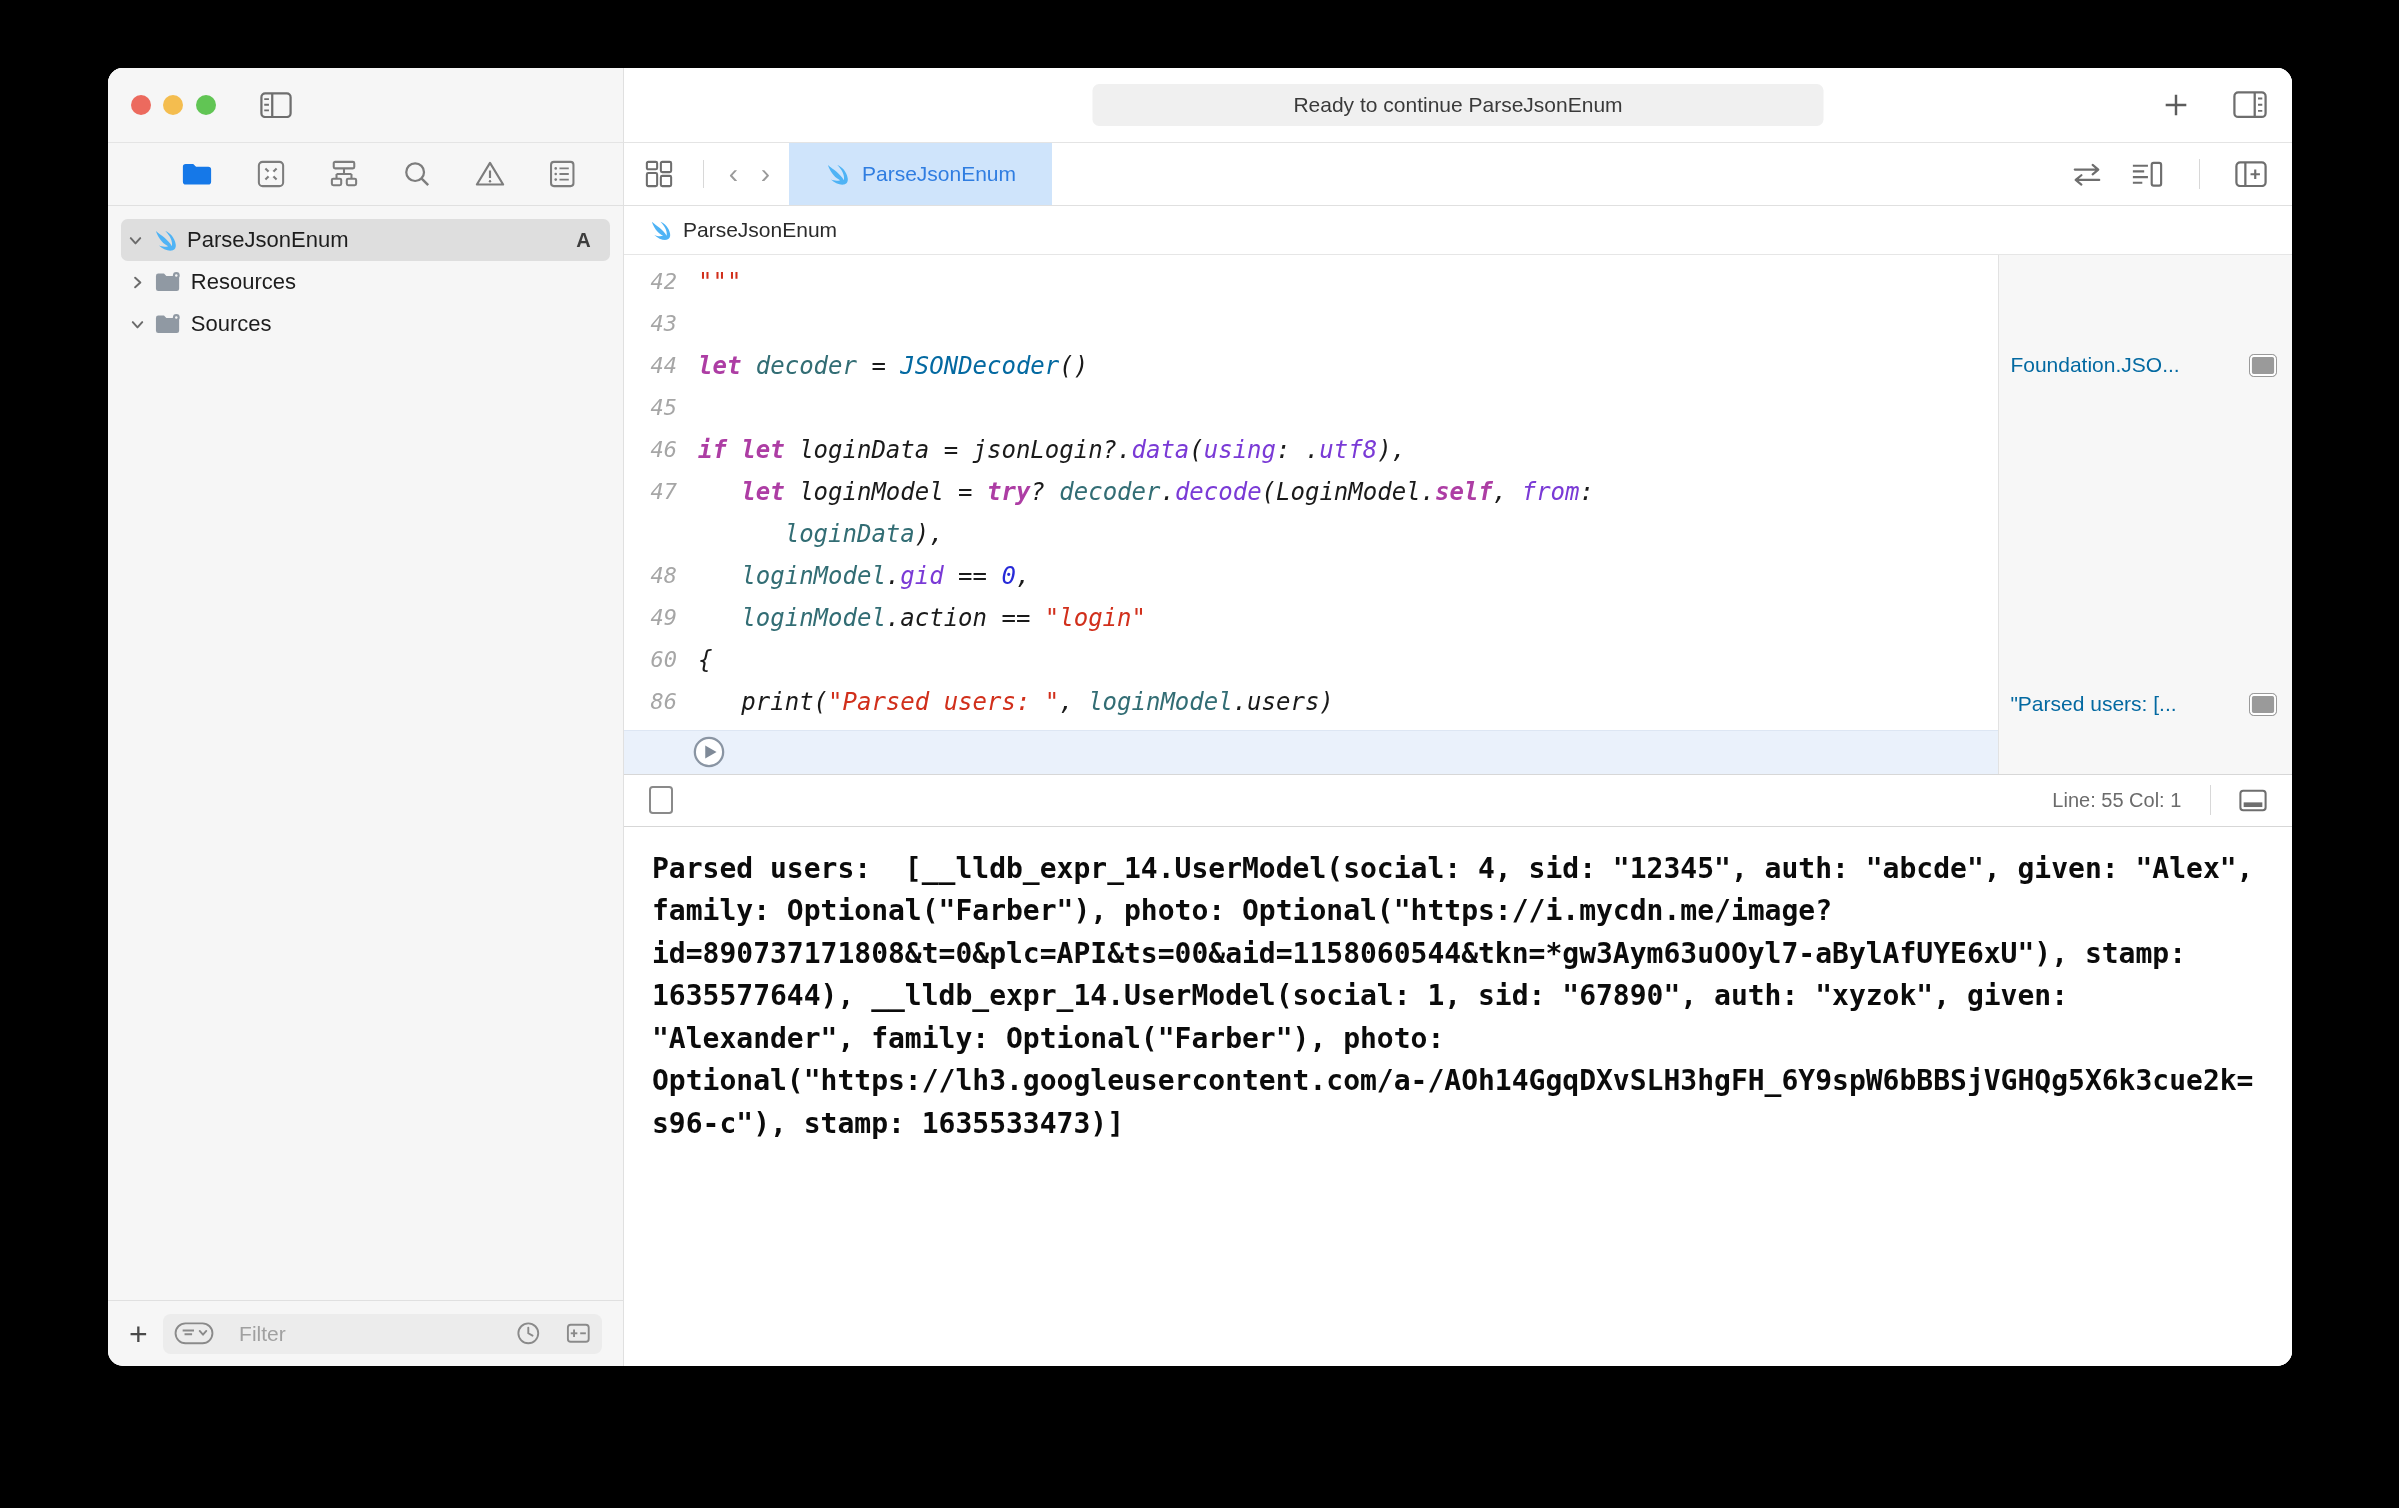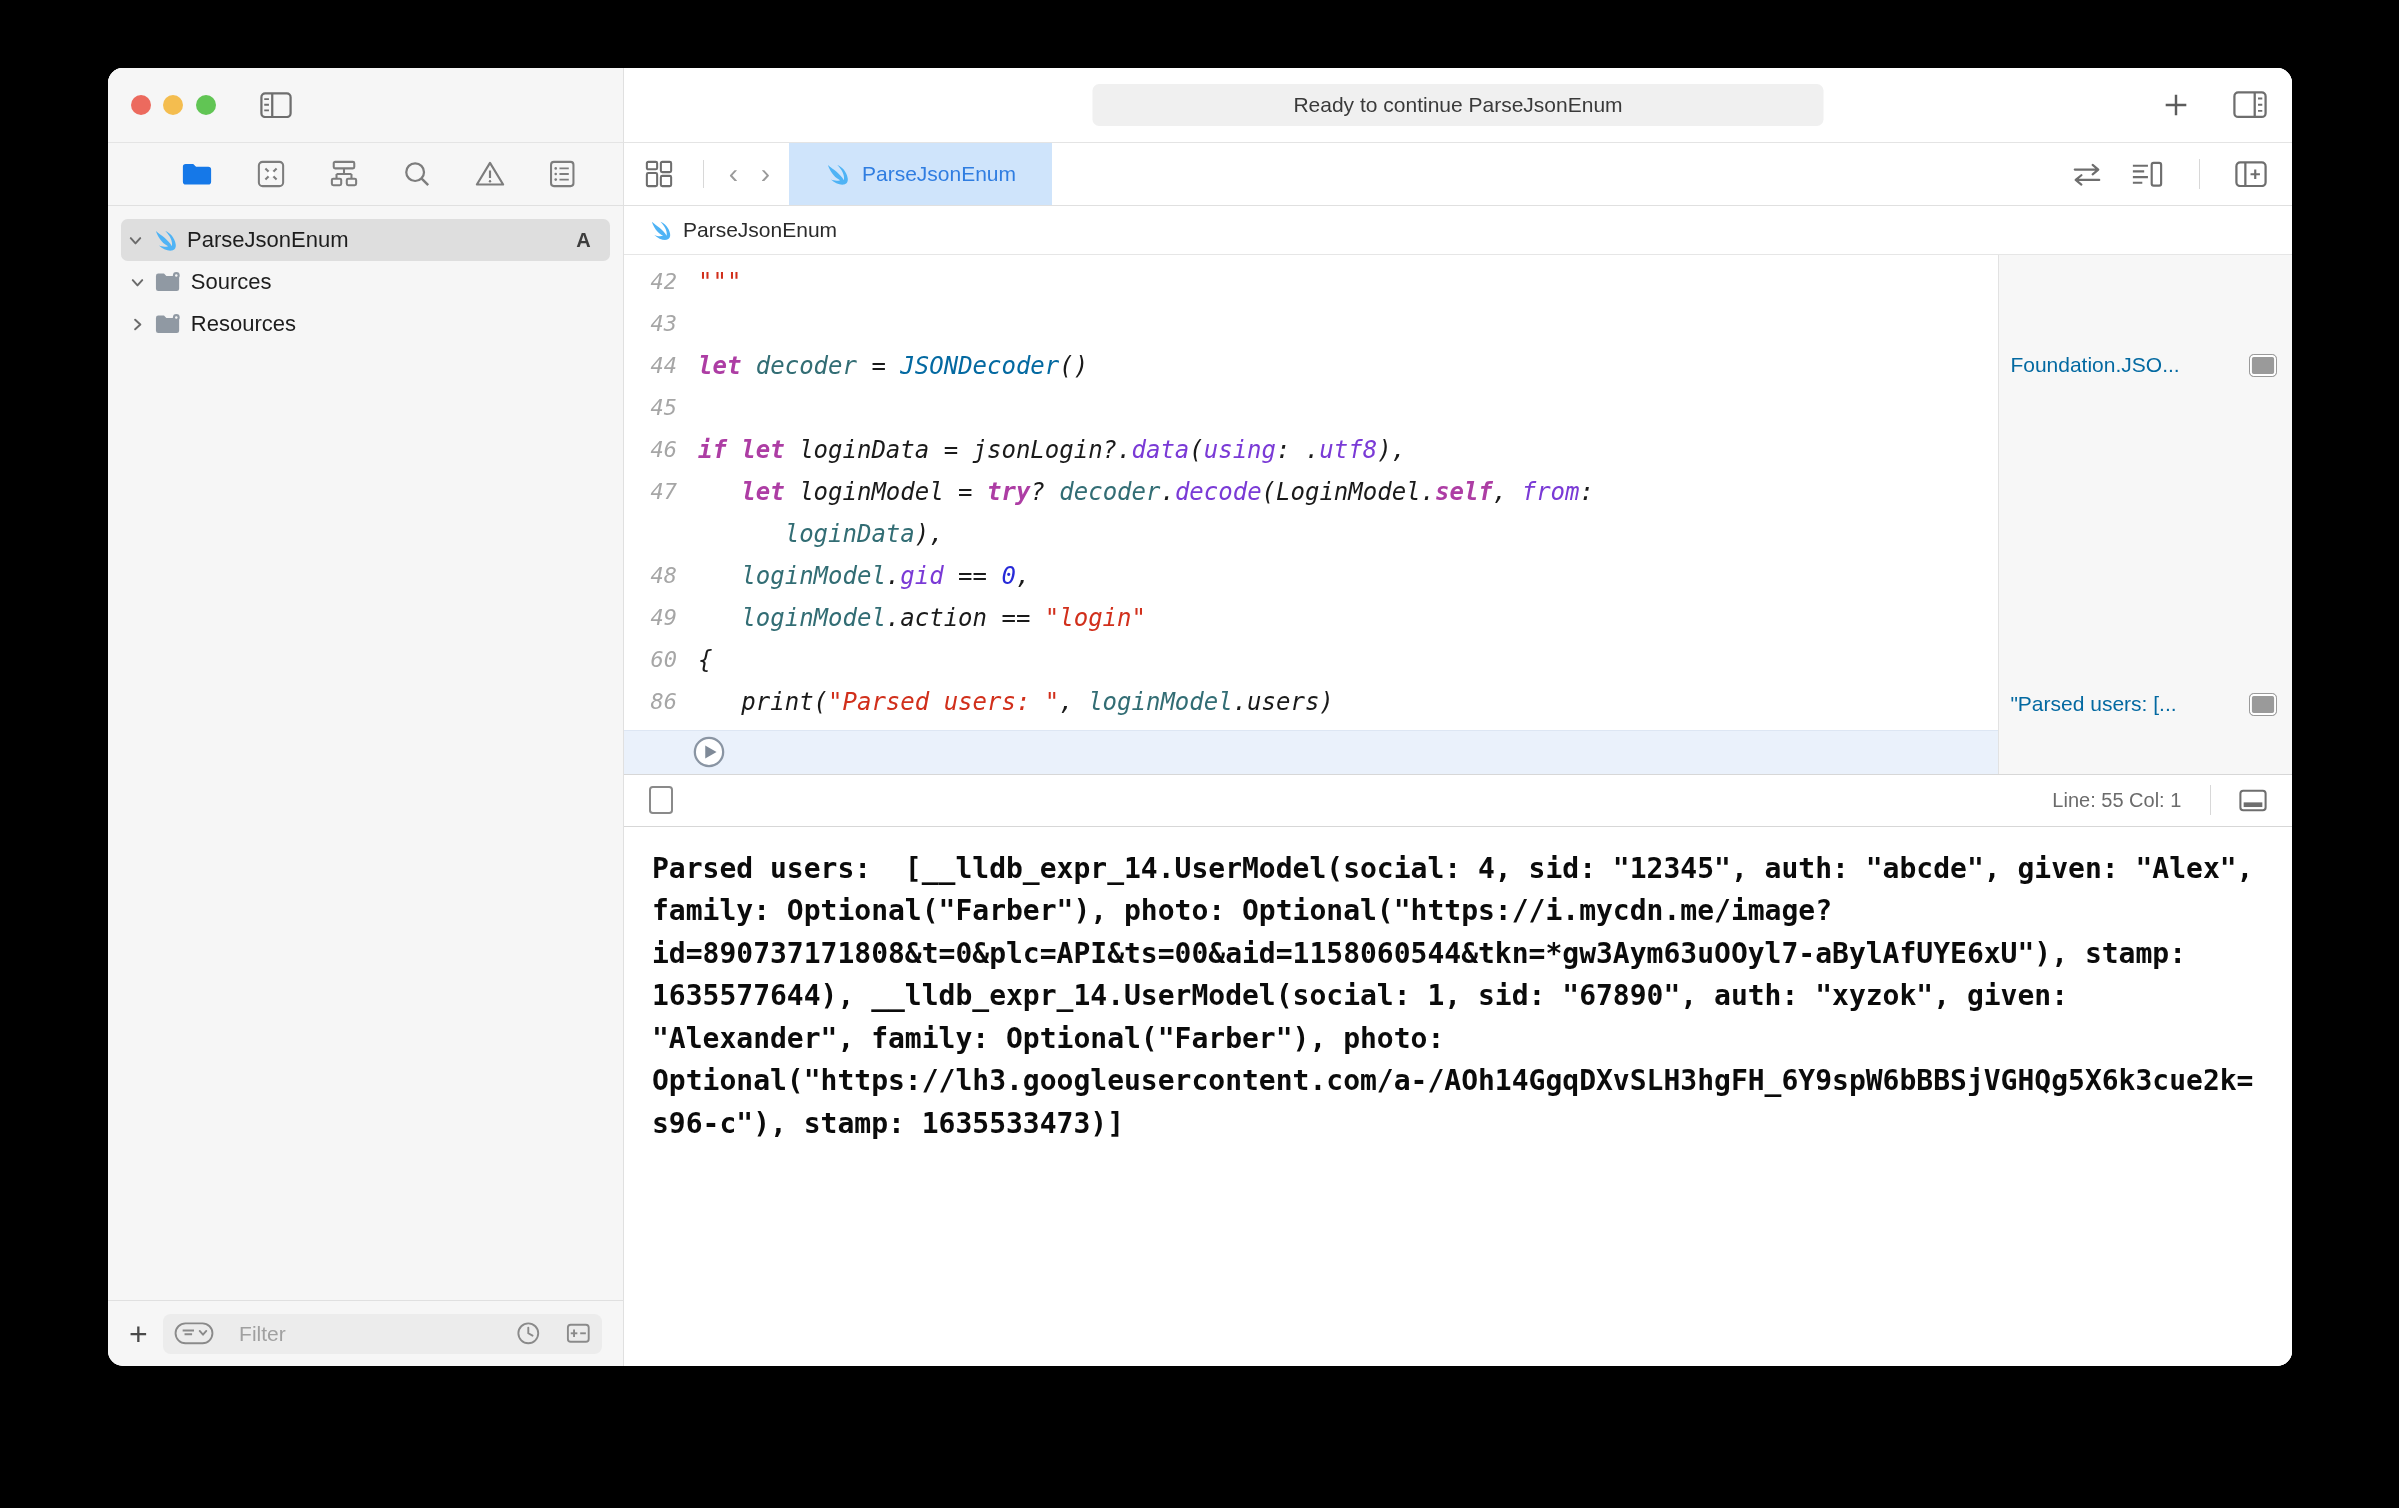--- a/index.html
+++ b/index.html
@@ -479,47 +479,47 @@
               <path d="M3 2 C9 7 16 11 20 18 C21 13 18 7 13 2 C18 4 23 9 24 16 C24.6 19.5 23 22 20 22.6 C16 23.4 10 21 6 17 C9 18.6 13 19 16 18 C11.6 16 6.6 11.6 3 2 Z" fill="#4fb3f5"></path>
             </svg>
           </span>
           <span class="nm">ParseJsonEnum</span>
           <span class="badge-a">A</span>
         </div>
 
         <div class="nav-row indent-1">
           <span class="disc">
             <svg width="17" height="17" viewBox="0 0 18 18">
-                <path d="M4 6.5 L9 12 L14 6.5" fill="none" stroke="#6b6b6b" stroke-width="2.1" stroke-linecap="round" stroke-linejoin="round"></path>
+                <path d="M6.5 4 L12 9 L6.5 14" fill="none" stroke="#6b6b6b" stroke-width="2.1" stroke-linecap="round" stroke-linejoin="round"></path>
               </svg>
           </span>
           <span style="display:flex;align-items:center;margin-left:3.8px;">
             <svg width="26.5" height="23" viewBox="0 0 28 24">
               <path d="M1 5 a2.5 2.5 0 0 1 2.5-2.5 h6 l2.5 2.5 h11 a2.5 2.5 0 0 1 2.5 2.5 v11 a2.5 2.5 0 0 1-2.5 2.5 h-19.5 a2.5 2.5 0 0 1-2.5-2.5 z" fill="#9099a3"></path>
               <circle cx="22.5" cy="4.5" r="3.6" fill="#9099a3"></circle>
               <circle cx="22.5" cy="4.5" r="1.3" fill="#f6f6f6"></circle>
             </svg>
           </span>
-          <span class="nm">Sources</span>
+          <span class="nm">Resources</span>
         </div>
 
         <div class="nav-row indent-1">
           <span class="disc">
             <svg width="17" height="17" viewBox="0 0 18 18">
-                <path d="M6.5 4 L12 9 L6.5 14" fill="none" stroke="#6b6b6b" stroke-width="2.1" stroke-linecap="round" stroke-linejoin="round"></path>
+                <path d="M4 6.5 L9 12 L14 6.5" fill="none" stroke="#6b6b6b" stroke-width="2.1" stroke-linecap="round" stroke-linejoin="round"></path>
               </svg>
           </span>
           <span style="display:flex;align-items:center;margin-left:3.8px;">
             <svg width="26.5" height="23" viewBox="0 0 28 24">
               <path d="M1 5 a2.5 2.5 0 0 1 2.5-2.5 h6 l2.5 2.5 h11 a2.5 2.5 0 0 1 2.5 2.5 v11 a2.5 2.5 0 0 1-2.5 2.5 h-19.5 a2.5 2.5 0 0 1-2.5-2.5 z" fill="#9099a3"></path>
               <circle cx="22.5" cy="4.5" r="3.6" fill="#9099a3"></circle>
               <circle cx="22.5" cy="4.5" r="1.3" fill="#f6f6f6"></circle>
             </svg>
           </span>
-          <span class="nm">Resources</span>
+          <span class="nm">Sources</span>
         </div>
       </div>
 
       <div class="filter-bar">
         <div class="plus-btn">+</div>
         <div class="filter-field">
           <span style="display:flex;align-items:center;">
             <svg width="40" height="24.6" viewBox="0 0 42 26">
               <rect x="1.5" y="2.5" width="39" height="21" rx="10.5" fill="none" stroke="#8a8a8a" stroke-width="2"></rect>
               <line x1="9" y1="10" x2="21" y2="10" stroke="#8a8a8a" stroke-width="2"></line>

